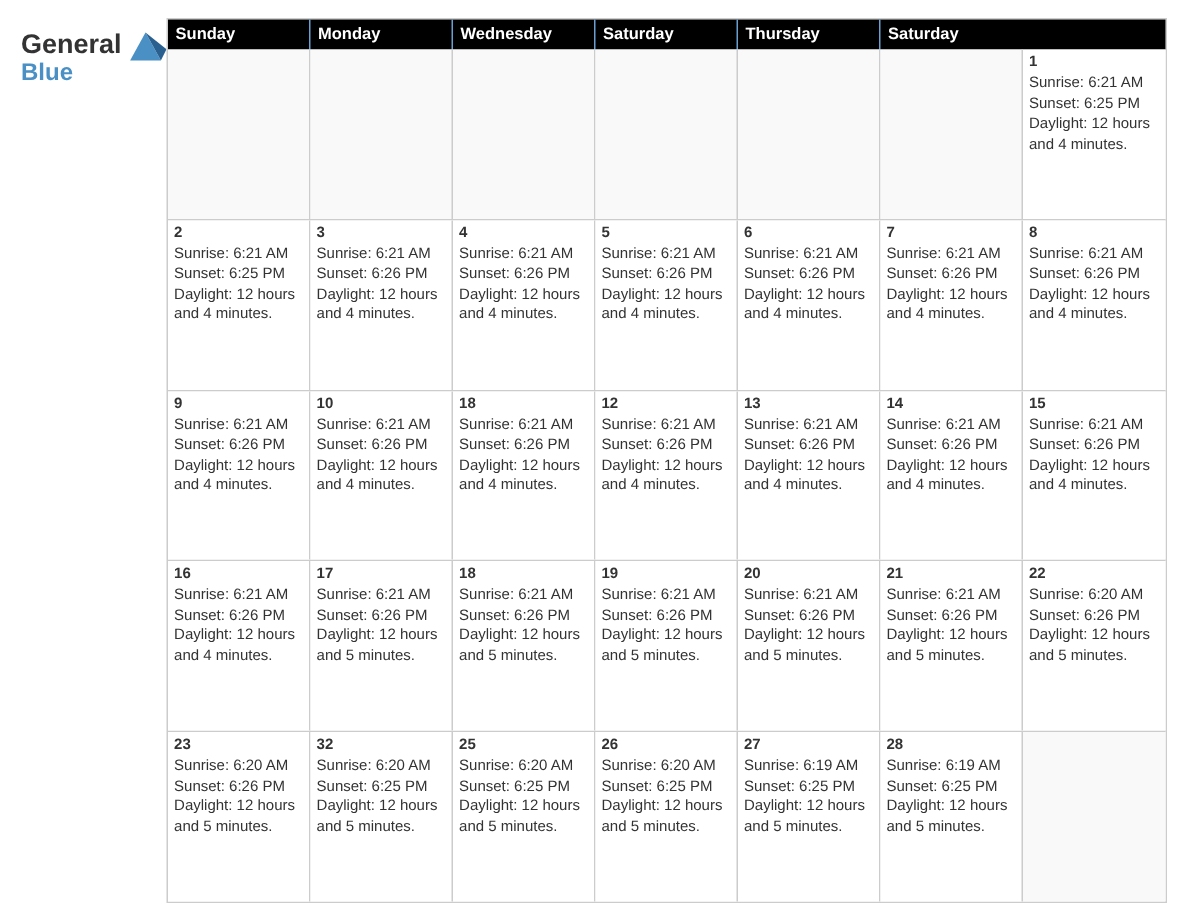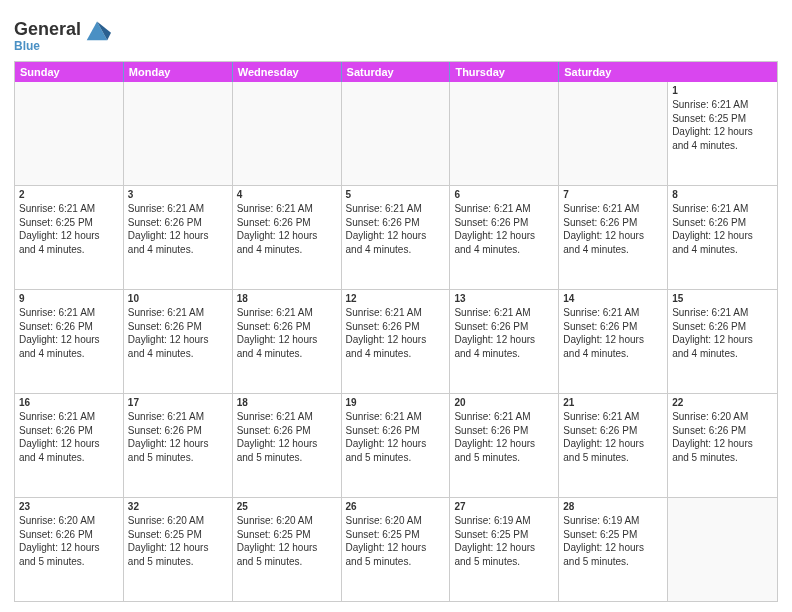--- a/index.html
+++ b/index.html
@@ -8,21 +8,21 @@
       background: #fff;
       width: 792px;
       height: 612px;
       overflow: hidden;
     }
     .page {
       width: 792px;
       height: 612px;
       padding: 12px 14px 10px 14px;
       display: flex;
-      flex-direction: column;
+      flex-direction: row;
     }
     .header {
       display: flex;
       justify-content: space-between;
       align-items: flex-start;
       margin-bottom: 8px;
     }
     .logo {
       display: flex;
       align-items: center;
@@ -54,21 +54,21 @@
     }
     .calendar {
       flex: 1;
       display: flex;
       flex-direction: column;
       border: 1px solid #ccc;
     }
     .cal-header-row {
       display: grid;
       grid-template-columns: repeat(7, 1fr);
-      background: #d946ef;
+      background: #000000;
     }
     .cal-header-cell {
       color: #fff;
       font-size: 11px;
       font-weight: bold;
       text-align: left;
       padding: 4px 5px;
       border-right: 1px solid #6a9fd1;
     }
     .cal-header-cell:last-child { border-right: none; }
@@ -114,21 +114,21 @@
     <div class="logo">
       <div>
         <div style="display:flex;align-items:center;">
           <span class="logo-text">General</span>
           <svg class="logo-icon" viewBox="0 0 30 30">
             <polygon points="4,26 15,6 26,26" fill="#4a90c4"></polygon>
             <polygon points="15,6 26,26 30,18" fill="#2a6090"></polygon>
           </svg>
         </div>
         <div style="display:flex;align-items:center;margin-top:-4px;">
-          <span class="logo-text" style="color:#4a90c4;font-size:12px;font-weight:bold;">Blue</span>
+          <span class="logo-text" style="color:#4a90c4;font-size:16px;font-weight:bold;">Blue</span>
         </div>
       </div>
     </div>
     <div class="title-block">
       <div class="month-title"></div>
       <div class="subtitle"></div>
     </div>
   </div>
 
   <div class="calendar">

